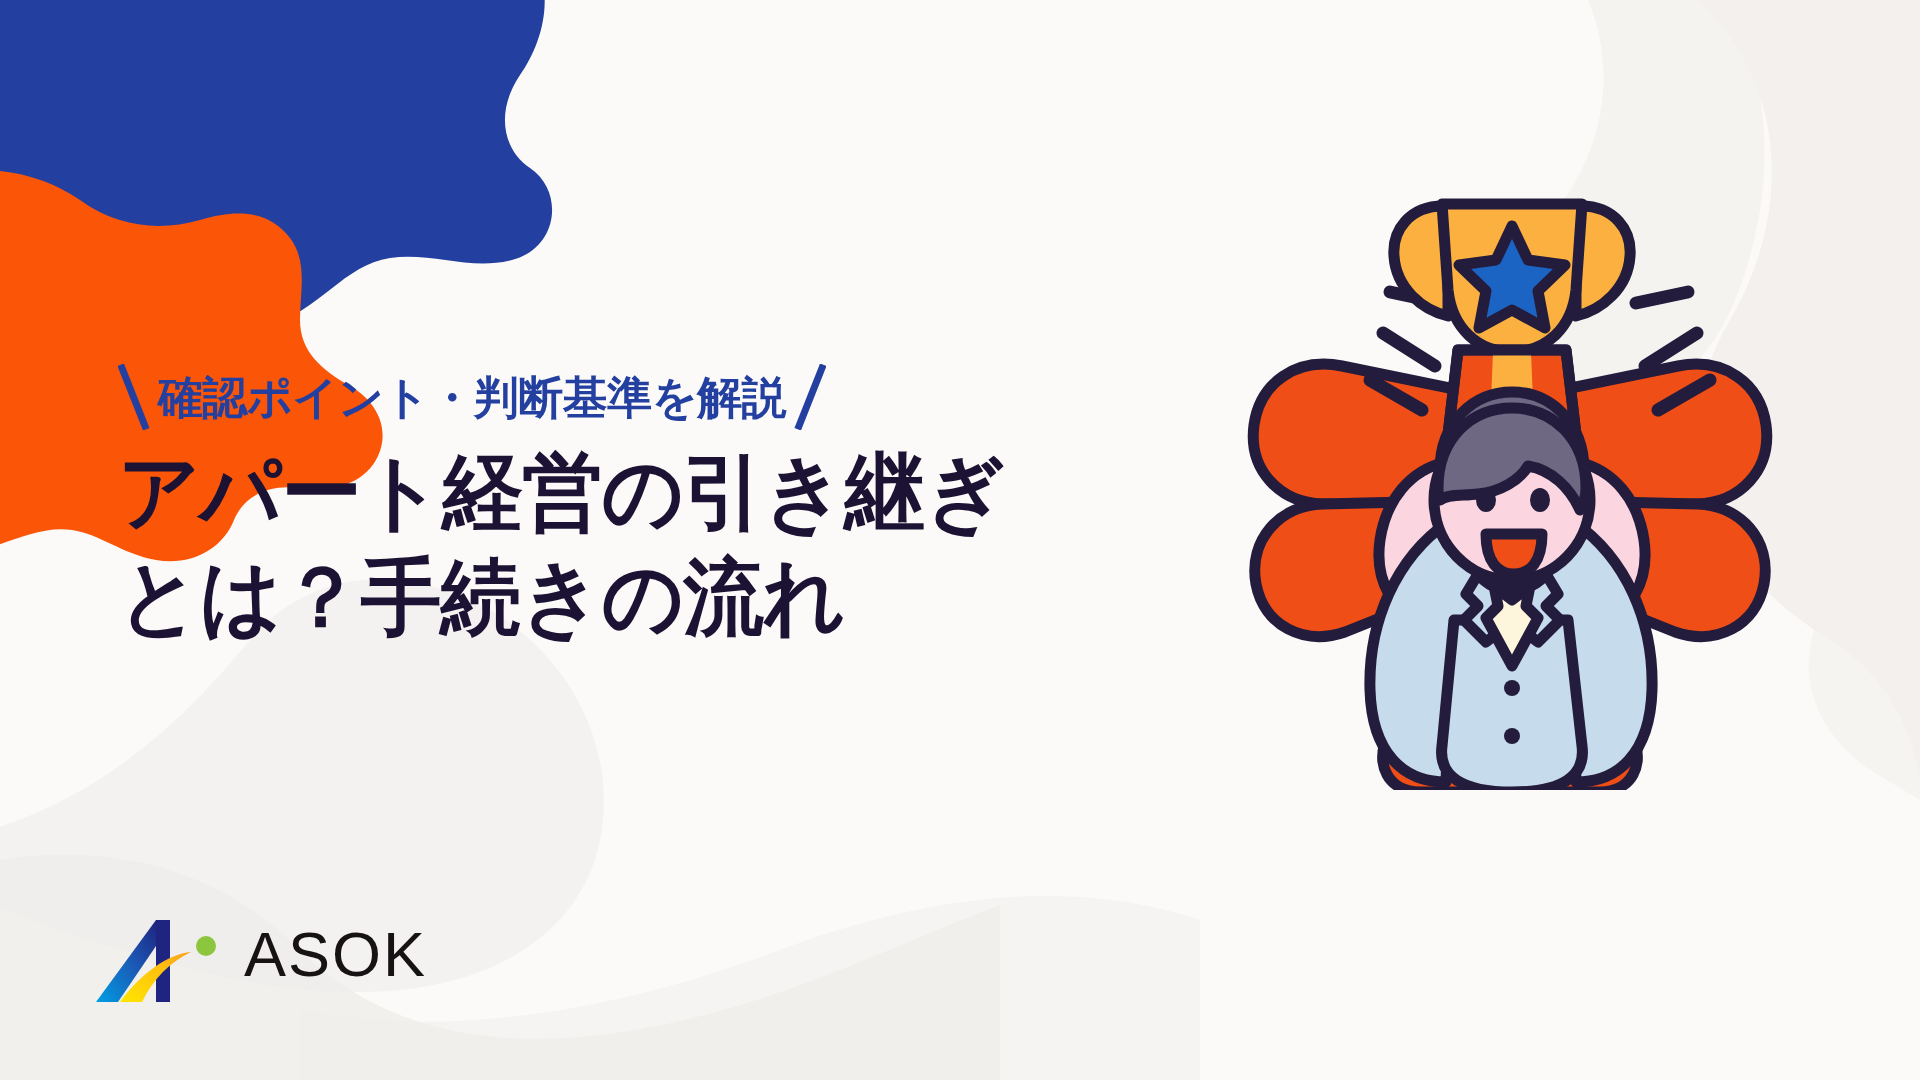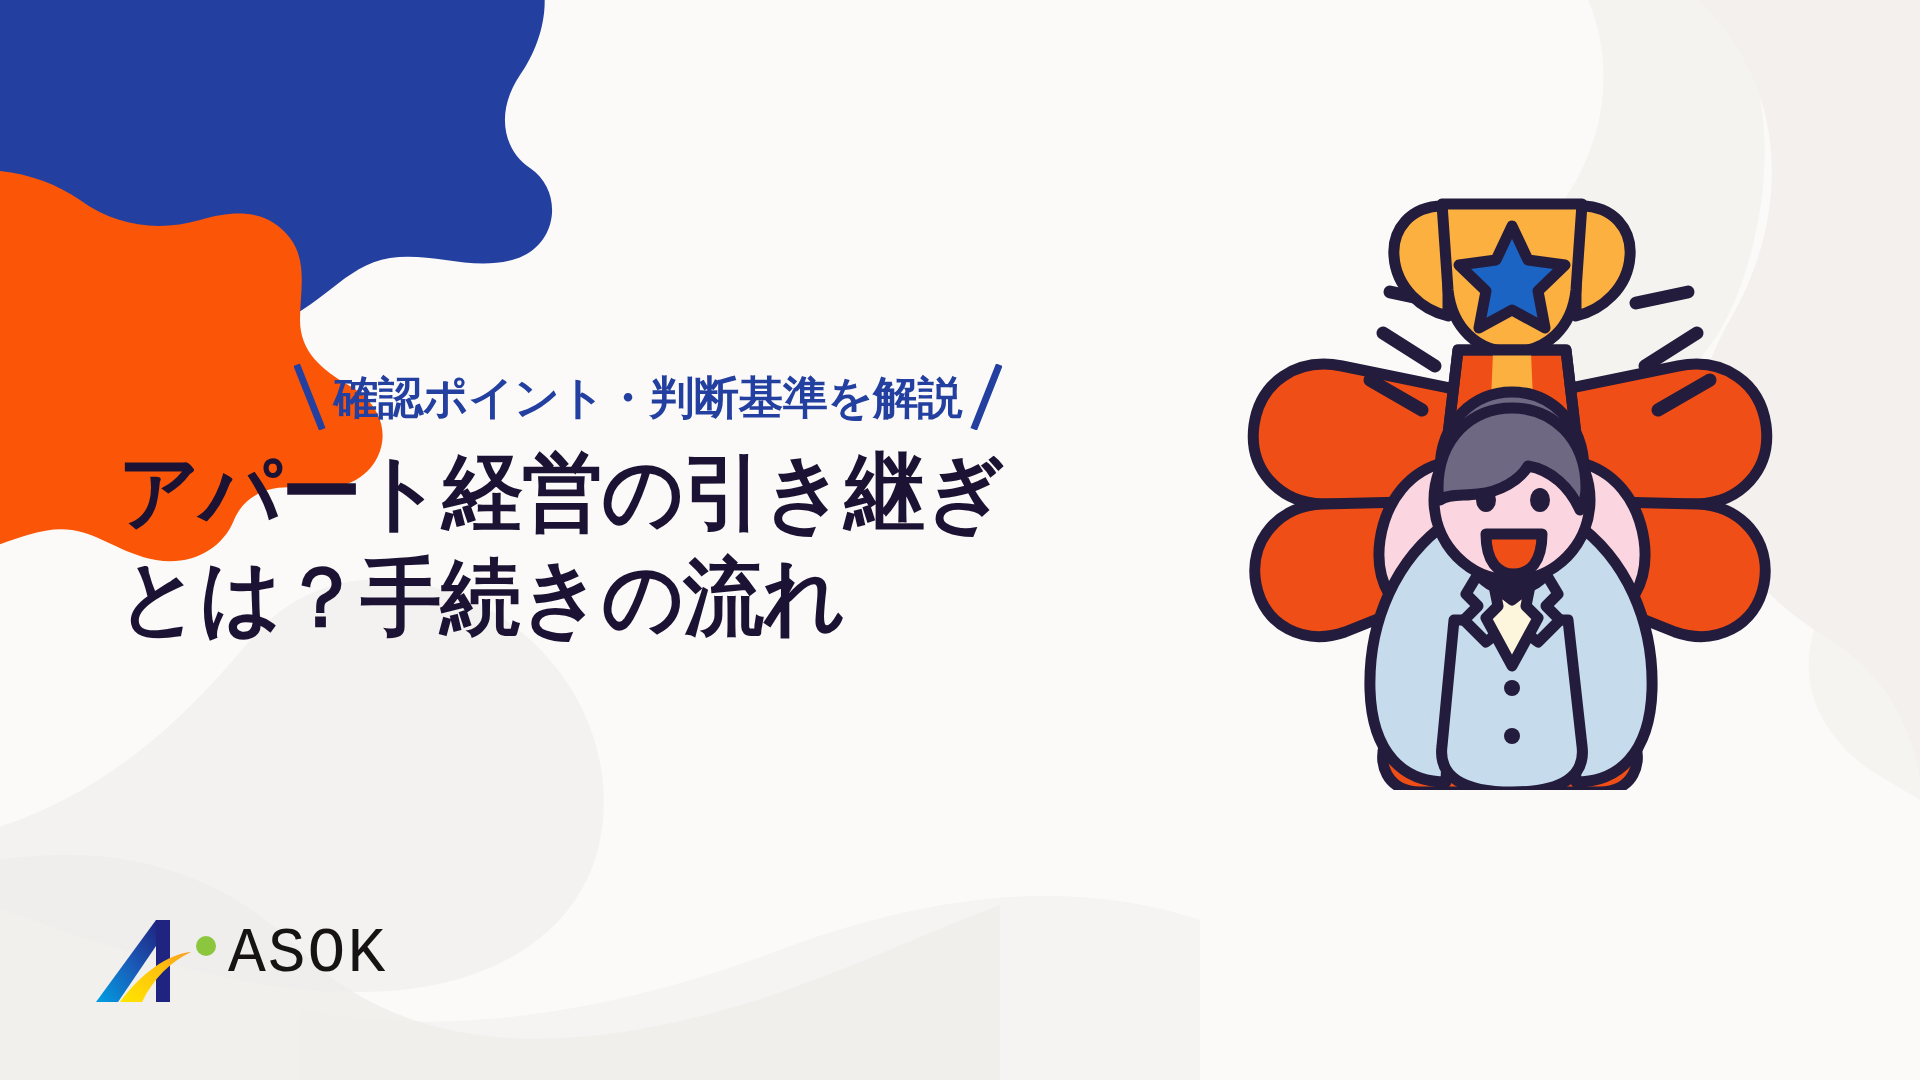--- a/index.html
+++ b/index.html
@@ -21,21 +21,20 @@
   #text-block {
     position:absolute;
     left:118px; top:360px;
     width:1060px;
   }
   #subtitle-row {
     display:flex;
     align-items:center;
     height:74px;
     margin-bottom:6px;
-    justify-content:center;
   }
   .slash {
     width:34px; height:66px;
     flex:0 0 auto;
   }
   #subtitle-text {
     font-family:"DejaVu Sans", sans-serif;
     font-size:45px;
     font-weight:700;
     letter-spacing:-0.5px;
@@ -59,26 +58,26 @@
   
   #logo {
     position:absolute;
     left:96px; top:902px;
     display:flex;
     align-items:center;
     height:108px;
   }
   #logo-mark { width:128px; height:108px; flex:0 0 auto; }
   #logo-word {
-    font-family:Liberation Mono, monospace;
+    font-family:Liberation Sans, sans-serif;
     font-size:63px;
     color:#171214;
     letter-spacing:2px;
     line-height:1;
-    margin-left:4px;
+    margin-left:20px;
     margin-top:-4px;
   }
 
   #character { position:absolute; left:1190px; top:170px; width:640px; height:620px; }
 </style>
 </head>
 <body>
 
 <div id="stage">
 

